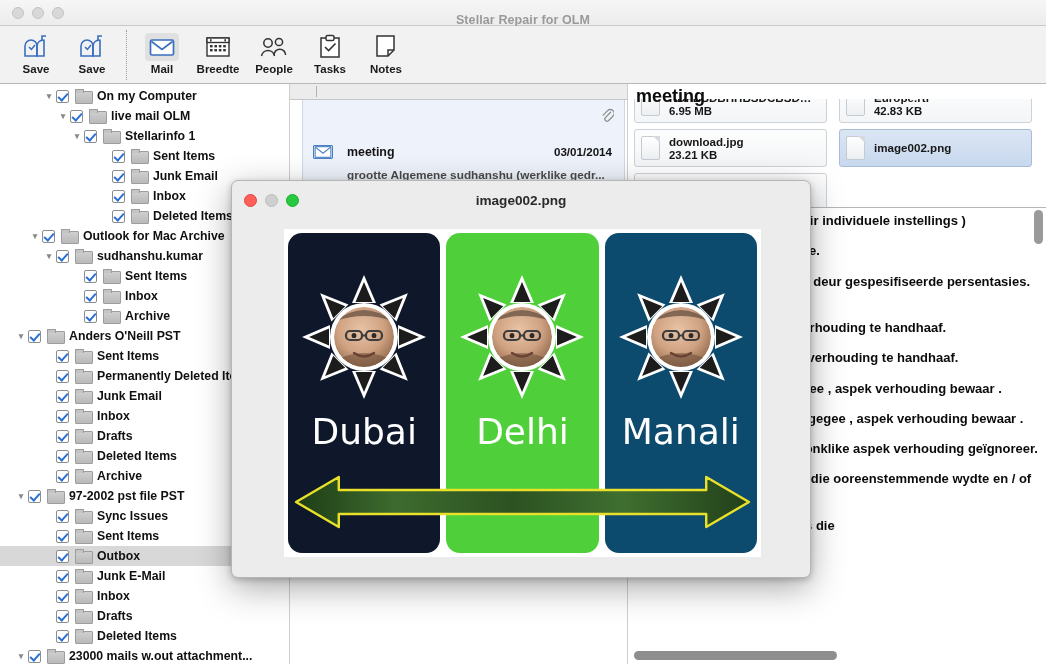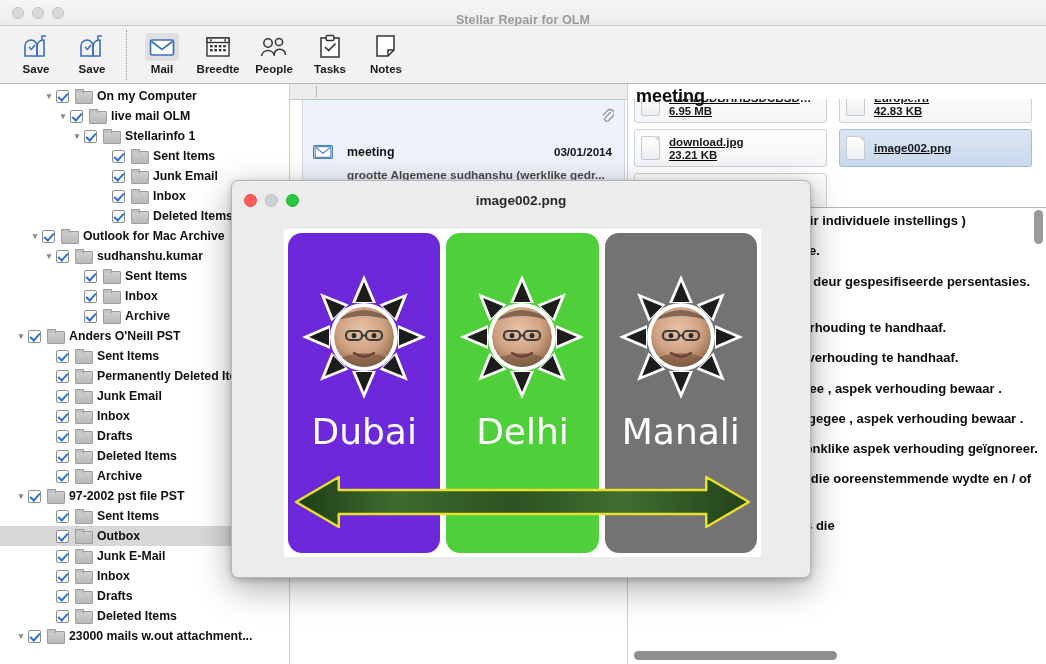--- a/index.html
+++ b/index.html
@@ -156,21 +156,21 @@
   }
   .att.sel { background: linear-gradient(#dbe6f4, #c8d8ee); border-color: #a9bdd8; }
   .doc-ico {
     width: 19px; height: 24px; flex: none; margin-right: 9px; position: relative;
     background: linear-gradient(#ffffff,#eceff1); border: 1px solid #c5cbd1; border-radius: 2px;
   }
   .doc-ico::after {
     content: ""; position: absolute; right: -1px; top: -1px; border-width: 0 7px 7px 0;
     border-style: solid; border-color: transparent #d6dade transparent transparent;
   }
-  .att-txt { overflow: hidden; text-decoration: underline; }
+  .att-txt { overflow: hidden; }
   .att-name { font-size: 11.6px; color: #171717; font-weight: 600; white-space: nowrap;
               overflow: hidden; text-overflow: ellipsis; max-width: 150px; }
   .att-size { font-size: 11.4px; color: #171717; font-weight: 600; margin-top: 1px; }
 
   .bodytext {
     position: absolute; left: 1px; top: 123px; width: 417px; height: 457px;
     background: #fff; border-top: 1px solid #b5b5b5; overflow: hidden;
   }
   .bt-inner {
     position: absolute; left: -190px; top: 5px; width: 600px;
@@ -480,20 +480,27 @@
             <div class="cbx on"></div>
             <div class="fold"></div>
             <span>Archive</span>
           </div>
           <div class="trow">
             <div style="width: 14px; flex: 0 0 auto;"></div>
             <div class="disc">▾</div>
             <div class="cbx on"></div>
             <div class="fold"></div>
             <span>97-2002 pst file PST</span>
+          </div>
+          <div class="trow">
+            <div style="width: 42px; flex: 0 0 auto;"></div>
+            <div class="disc"></div>
+            <div class="cbx on"></div>
+            <div class="fold"></div>
+            <span>Sync Issues</span>
           </div>
           <div class="trow">
             <div style="width: 42px; flex: 0 0 auto;"></div>
             <div class="disc"></div>
             <div class="cbx on"></div>
             <div class="fold"></div>
             <span>Sent Items</span>
           </div>
           <div class="trow sel">
             <div style="width: 42px; flex: 0 0 auto;"></div>
@@ -634,21 +641,21 @@
       <div class="dlg-traffic">
         <div class="dtl r"></div>
         <div class="dtl y"></div>
         <div class="dtl g"></div>
       </div>
       <div class="dlg-title">image002.png</div>
     </div>
 
     <div class="dlg-canvas">
       <div class="panels" id="panels">
-          <div class="panel" style="background: #6d28d9;">
+          <div class="panel" style="background: #0f172a;">
             <div class="sunwrap">
 <svg viewBox="0 0 136 136" width="136" height="136">
   <defs>
     <clipPath id="clip0">
                     <circle cx="68" cy="68" r="30"></circle>
                   </clipPath>
     <radialGradient id="face0" cx="45%" cy="38%" r="70%">
       <stop offset="0%" stop-color="#e8c3a6"></stop>
       <stop offset="55%" stop-color="#cfa281"></stop>
       <stop offset="100%" stop-color="#8a6247"></stop>
@@ -760,21 +767,21 @@
     <rect x="50" y="62" width="16" height="9" rx="4" fill="none" stroke="#3d3d3d" stroke-width="2.2"></rect>
     <rect x="70" y="62" width="16" height="9" rx="4" fill="none" stroke="#3d3d3d" stroke-width="2.2"></rect>
     <path d="M66 66.5 h4" stroke="#3d3d3d" stroke-width="2.2"></path>
     <ellipse cx="58" cy="66.5" rx="2.4" ry="2.6" fill="#2b2b2b"></ellipse>
     <ellipse cx="78" cy="66.5" rx="2.4" ry="2.6" fill="#2b2b2b"></ellipse>
     <path d="M58 84 q10 7 20 0" fill="none" stroke="#6b4334" stroke-width="2.4" stroke-linecap="round"></path>
   </g>
 </svg></div>
             <div class="city">Delhi</div>
           </div>
-          <div class="panel" style="background: #737373;">
+          <div class="panel" style="background: #0c4a6e;">
             <div class="sunwrap">
 <svg viewBox="0 0 136 136" width="136" height="136">
   <defs>
     <clipPath id="clip2">
                     <circle cx="68" cy="68" r="30"></circle>
                   </clipPath>
     <radialGradient id="face2" cx="45%" cy="38%" r="70%">
       <stop offset="0%" stop-color="#e8c3a6"></stop>
       <stop offset="55%" stop-color="#cfa281"></stop>
       <stop offset="100%" stop-color="#8a6247"></stop>

